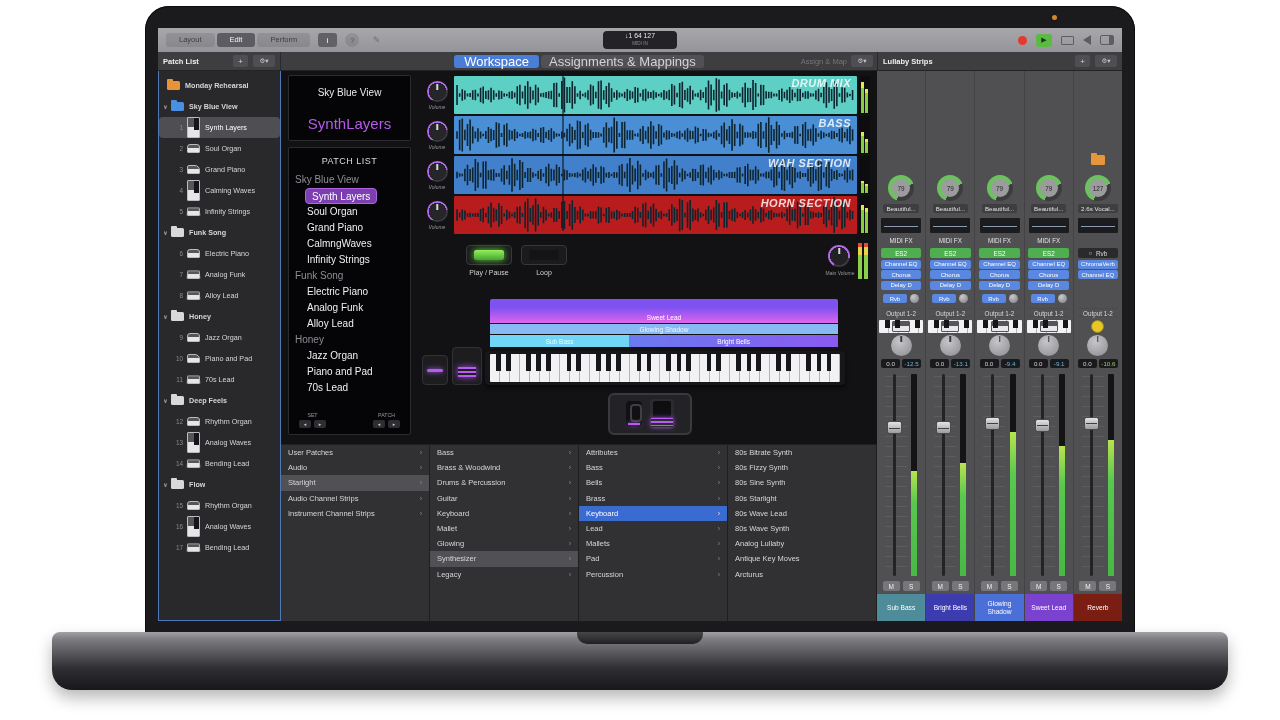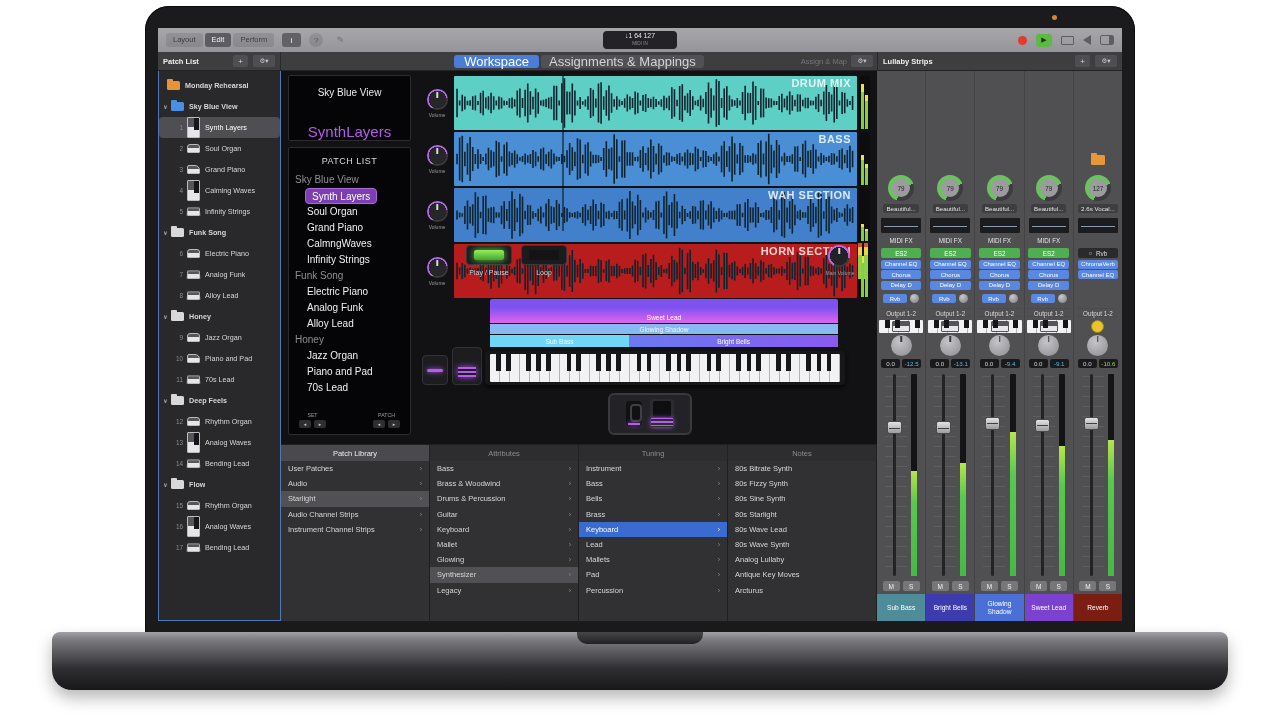--- a/index.html
+++ b/index.html
@@ -17,21 +17,21 @@
         background:linear-gradient(180deg,#46464a,#212124);border-radius:0 0 10px 10px;}
 
   
   .screen{position:absolute;left:13px;top:22px;width:964px;height:593px;background:#151517;overflow:hidden;
           display:flex;flex-direction:column;}
 
   
   .toolbar{height:24px;background:linear-gradient(180deg,#a7a7ab,#94949a);display:flex;align-items:center;
            padding:0 8px;position:relative;flex:none;}
   .modes{display:flex;gap:2px;}
-  .mode{height:14px;padding:0 7px;border-radius:3px;font-size:7.5px;line-height:14px;color:#3e3e42;
+  .mode{height:14px;padding:0 13px;border-radius:3px;font-size:7.5px;line-height:14px;color:#3e3e42;
         background:rgba(0,0,0,.10);}
   .mode.active{background:#5c5c62;color:#f4f4f6;}
   .tb-icon{margin-left:8px;width:19px;height:14px;border-radius:3px;display:flex;align-items:center;justify-content:center;
            font-size:8px;color:#fff;}
   .tb-info{background:#616166;}
   .tb-help{background:rgba(0,0,0,.10);color:#55555a;border-radius:50%;width:14px;}
   .tb-pencil{color:#6e6e72;background:transparent;font-size:9px;}
   .midi{position:absolute;left:50%;top:3px;transform:translateX(-50%);width:74px;height:18px;background:#232327;
         border-radius:4px;text-align:center;color:#e9e9ec;}
   .midi .l1{font-size:6.8px;line-height:10px;}
@@ -89,38 +89,38 @@
   .sb-ico.stand{border-radius:1px;transform:perspective(30px) rotateX(18deg);}
 
   
   .center{flex:1;display:flex;flex-direction:column;background:#121214;min-width:0;}
   .workspace{height:373px;position:relative;flex:none;}
 
   
   .left-col{position:absolute;left:7px;top:4px;width:123px;display:flex;flex-direction:column;gap:6px;}
   .disp{height:66px;background:#050507;border:1px solid #2c2c2e;border-radius:2px;text-align:center;}
   .disp .set{font-size:10px;color:#e9e9ec;margin-top:11px;}
-  .disp .patch{font-size:15px;color:#b45ce8;margin-top:25px;}
+  .disp .patch{font-size:15px;color:#b45ce8;margin-top:17px;}
   .plist{height:288px;background:#050507;border:1px solid #2c2c2e;border-radius:2px;display:flex;flex-direction:column;}
   .plist-h{font-size:9px;letter-spacing:.5px;color:#dcdcde;text-align:center;padding:8px 0 6px;}
   .plist-items{flex:1;padding:0 4px 0 6px;overflow:hidden;}
   .pl-row{font-size:10px;height:16px;line-height:15px;color:#f0f0f2;white-space:nowrap;overflow:hidden;}
   .pl-row.set{color:#8e8e96;}
   .pl-row.patch{padding-left:12px;}
   .pl-row.selected{background:#7b3fb2;border:1px solid #ae64dc;border-radius:4px;width:max-content;
                    padding:0 6px;margin-left:10px;color:#fff;}
   .plist-f{display:flex;justify-content:space-between;padding:2px 10px 6px;}
   .pf-group{text-align:center;}
   .pf-label{font-size:5.2px;color:#9a9a9e;margin-bottom:2px;}
   .pf-btns{display:flex;gap:3px;}
   .pf-btn{width:12px;height:8px;background:#2e2e32;border-radius:2px;color:#c8c8cc;font-size:5px;line-height:8px;text-align:center;}
 
   
   .tracks{position:absolute;left:139px;top:5px;width:450px;}
-  .track{display:flex;align-items:stretch;height:54px;margin-bottom:2px;}
+  .track{display:flex;align-items:stretch;height:38px;margin-bottom:2px;font-style:italic;}
   .t-knobcol{width:34px;display:flex;flex-direction:column;align-items:center;justify-content:center;flex:none;}
   .tknob{width:21px;height:21px;border-radius:50%;position:relative;
          background:radial-gradient(circle,#26262a 0 58%,transparent 59%),
                     conic-gradient(from 210deg,#b06ae8 0deg 230deg,#3a3a3e 230deg 360deg);}
   .tknob::after{content:'';position:absolute;left:50%;top:3px;width:1.5px;height:6px;background:#d8d8dc;transform:translateX(-50%);}
   .t-knoblabel{font-size:5px;color:#9a9a9e;margin-top:2px;}
   .t-band{flex:1;position:relative;border-radius:1px;overflow:hidden;}
   .t-title{position:absolute;right:6px;top:1px;font-size:11px;font-weight:bold;color:rgba(255,255,255,.82);letter-spacing:.5px;}
   .t-band svg{position:absolute;inset:0;width:100%;height:100%;}
   .t-meter{width:11px;margin-left:2px;background:#0d0d0f;display:flex;align-items:flex-end;justify-content:center;gap:1px;padding:1px;flex:none;}
@@ -678,38 +678,20 @@
                 <div class="kb"></div>
               </div>
               <div class="pedals">
                 <div class="pedal1"></div>
                 <div class="pedal2"></div>
               </div>
             </div>
           </div>
 
           <div class="patch-settings">
-            <div class="ps-tabs">
-
-                <div class="ps-tab active">
-                  <span>Patch Library</span>
-                </div>
-
-                <div class="ps-tab">
-                  <span>Attributes</span>
-                </div>
-
-                <div class="ps-tab">
-                  <span>Tuning</span>
-                </div>
-
-                <div class="ps-tab">
-                  <span>Notes</span>
-                </div>
-              </div>
             <div class="ps-cols">
               <div class="ps-col">
 
                   <div class="ps-row">
                     <span>User Patches</span>
                     <span class="chev">›</span>
                   </div>
 
                   <div class="ps-row">
                     <span>Audio</span>
@@ -774,21 +756,21 @@
                   </div>
 
                   <div class="ps-row">
                     <span>Legacy</span>
                     <span class="chev">›</span>
                   </div>
                 </div>
               <div class="ps-col">
 
                   <div class="ps-row">
-                    <span>Instrument</span>
+                    <span>Attributes</span>
                     <span class="chev">›</span>
                   </div>
 
                   <div class="ps-row">
                     <span>Bass</span>
                     <span class="chev">›</span>
                   </div>
 
                   <div class="ps-row">
                     <span>Bells</span>

